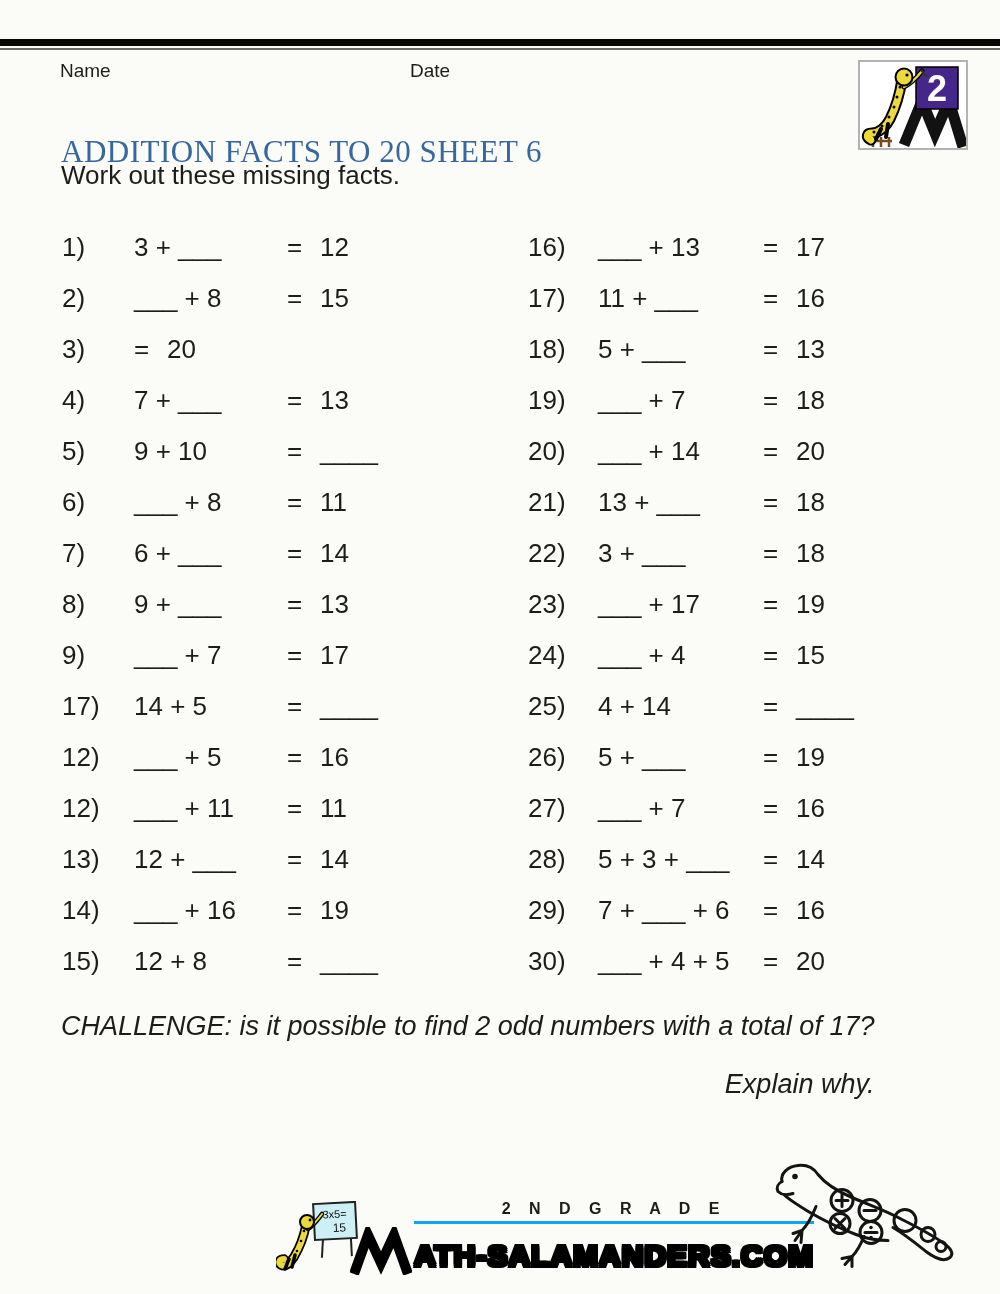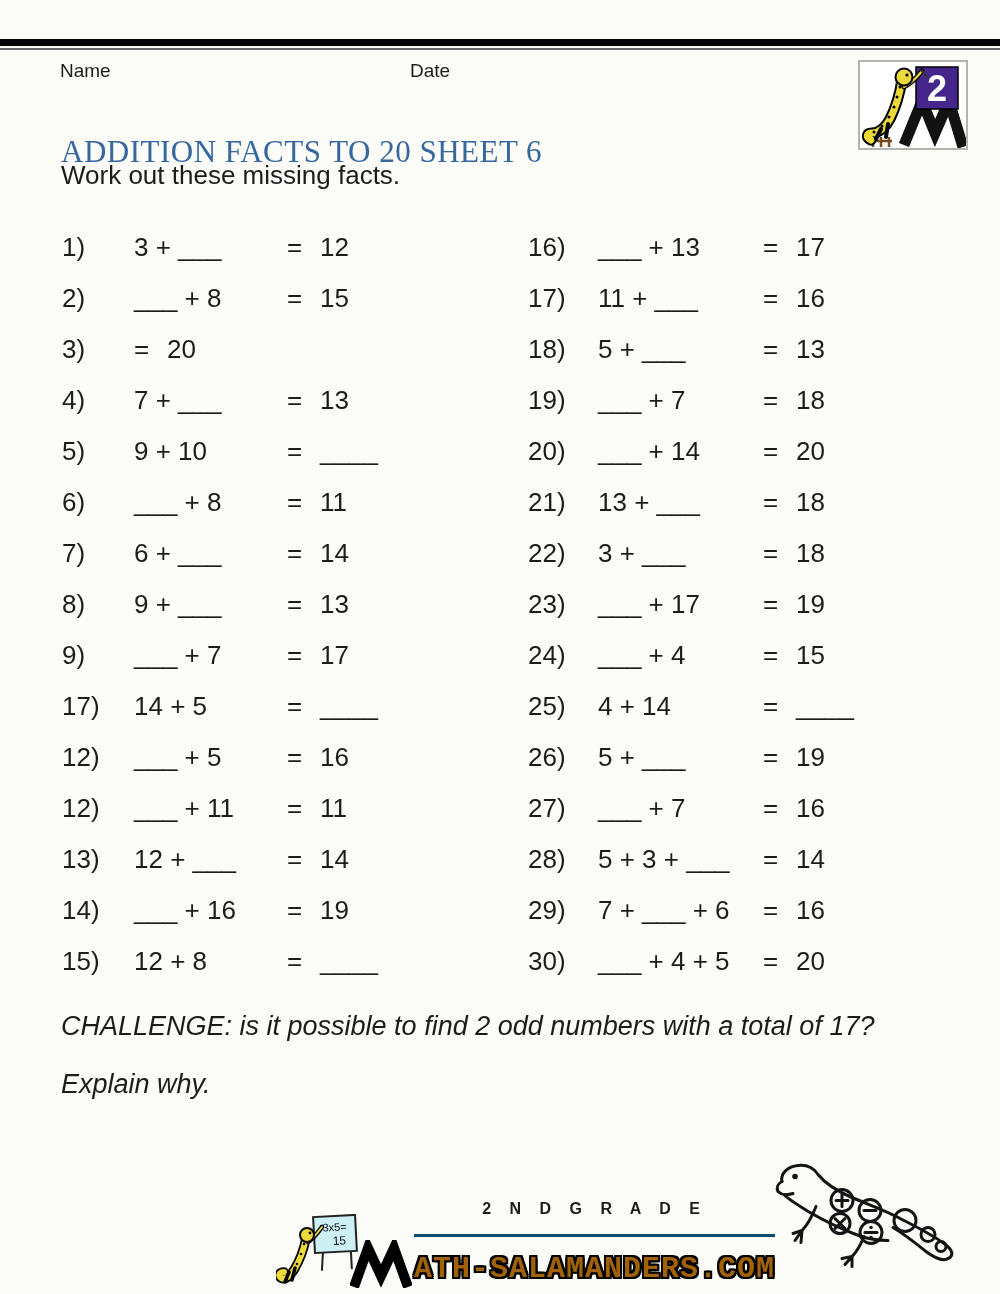--- a/index.html
+++ b/index.html
@@ -18,29 +18,29 @@
   .problems.left{left:62px;width:420px;}
   .problems.right{left:528px;width:440px;}
   .prow{display:flex;height:51px;font-size:26px;white-space:nowrap;}
   .prow span{line-height:51px;}
   .pnum{width:72px;}
   .problems.right .pnum{width:70px;}
   .pexpr{width:153px;}
   .problems.right .pexpr{width:165px;}
   .peq{width:33px;}
   .pans{flex:1;}
-  .challenge{position:absolute;left:61px;top:1006px;font-size:27px;font-style:italic;line-height:40px;}
+  .challenge{position:absolute;left:61px;top:1006px;font-size:27px;font-style:italic;line-height:40px;text-align:right;}
   .challenge .line2{margin-top:18px;}
   .footer-logo{position:absolute;left:276px;top:1200px;display:flex;align-items:flex-end;}
   .footer-m{margin:0 0 -2px -12px;}
   .footer-right{margin-left:2px;}
   .grade-text{text-align:center;font-size:16px;font-weight:bold;letter-spacing:7px;
-              padding-bottom:16px;border-bottom:3px solid #0c4a6e;white-space:nowrap;}
-  .site-text{font-size:30px;font-weight:bold;letter-spacing:1px;color:#a16207;margin-top:15px;white-space:nowrap;
-             font-family:Liberation Mono, monospace;
+              padding-bottom:3px;border-bottom:3px solid #0ea5e9;white-space:nowrap;}
+  .site-text{font-size:30px;font-weight:bold;letter-spacing:1px;color:#000000;margin-top:15px;white-space:nowrap;
+             font-family:Liberation Sans, sans-serif;
              text-shadow:-2px -2px 0 #000,2px -2px 0 #000,-2px 2px 0 #000,2px 2px 0 #000,
                          -2px 0 0 #000,2px 0 0 #000,0 -2px 0 #000,0 2px 0 #000;}
   .gecko{position:absolute;left:768px;top:1152px;}
   svg text{font-family:"Liberation Sans",sans-serif;}
 </style>
 </head>
 <body>
 
 <div class="page">
 

